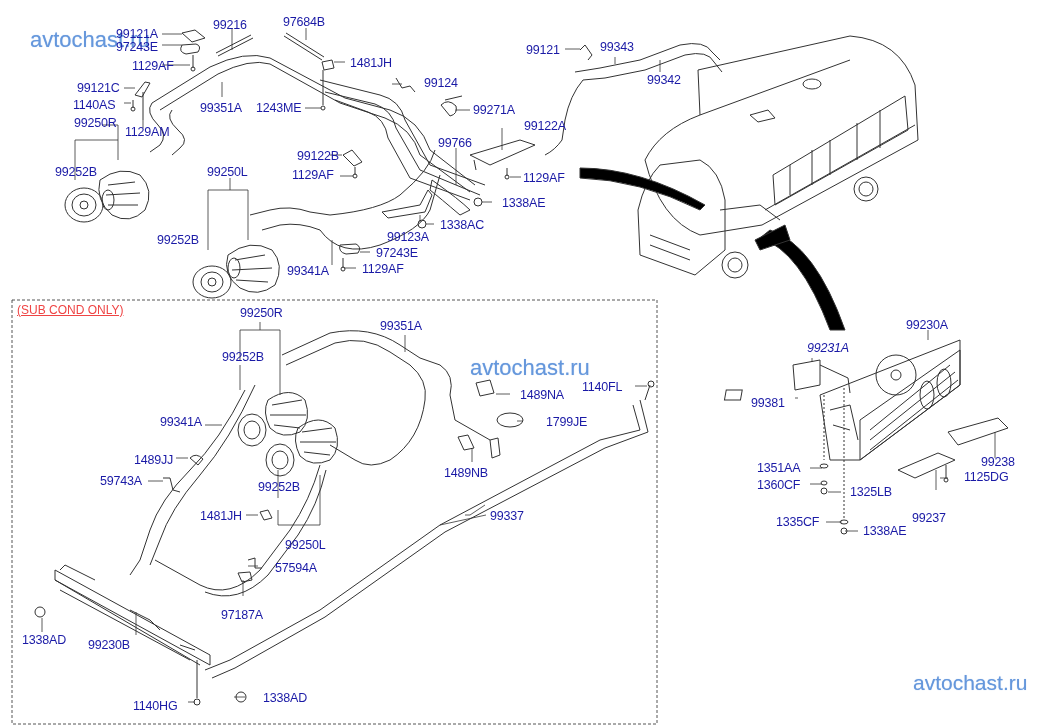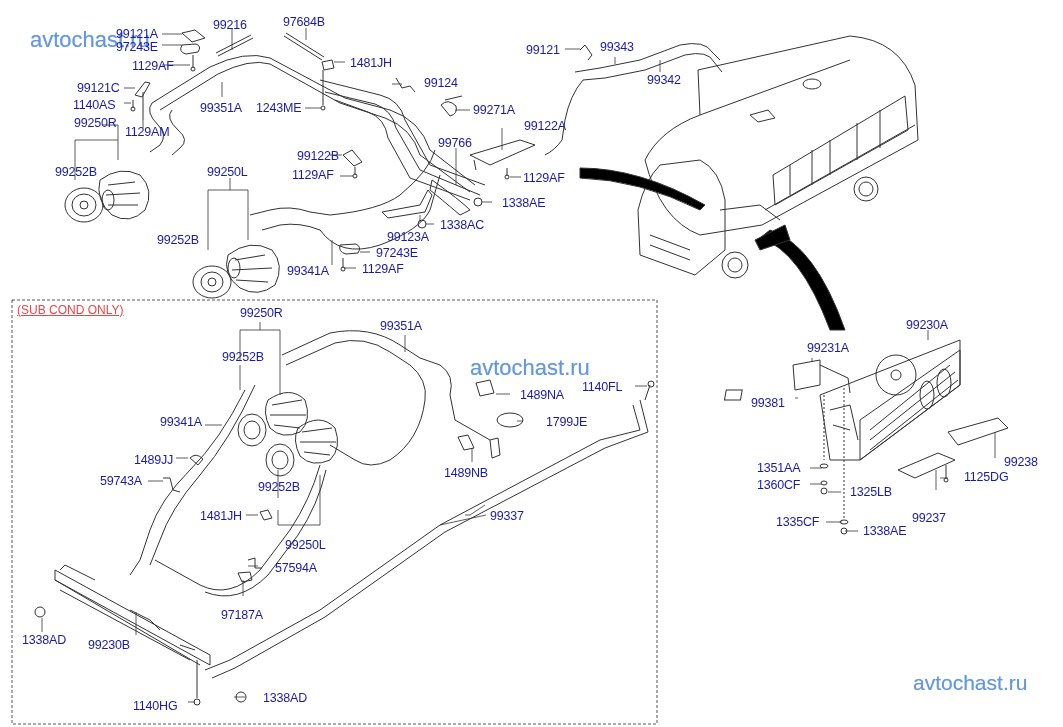--- a/index.html
+++ b/index.html
@@ -360,22 +360,22 @@
 <div class="lbl" style="left:490px;top:509px;">99337</div>
 <div class="lbl" style="left:285px;top:538px;">99250L</div>
 <div class="lbl" style="left:275px;top:561px;">57594A</div>
 <div class="lbl" style="left:221px;top:608px;">97187A</div>
 <div class="lbl" style="left:22px;top:633px;">1338AD</div>
 <div class="lbl" style="left:88px;top:638px;">99230B</div>
 <div class="lbl" style="left:133px;top:699px;">1140HG</div>
 <div class="lbl" style="left:263px;top:691px;">1338AD</div>
 
 <div class="lbl" style="left:906px;top:318px;">99230A</div>
-<div class="lbl" style="left:807px;top:341px;">99231A</div>
+<div class="lbl" style="left:807px;top:341px;font-style:italic;">99231A</div>
 <div class="lbl" style="left:751px;top:396px;">99381</div>
 <div class="lbl" style="left:757px;top:461px;">1351AA</div>
-<div class="lbl" style="left:1004px;top:455px;">99238</div>
+<div class="lbl" style="left:981px;top:455px;">99238</div>
 <div class="lbl" style="left:757px;top:478px;">1360CF</div>
 <div class="lbl" style="left:850px;top:485px;">1325LB</div>
 <div class="lbl" style="left:964px;top:470px;">1125DG</div>
 <div class="lbl" style="left:912px;top:511px;">99237</div>
 <div class="lbl" style="left:776px;top:515px;">1335CF</div>
 <div class="lbl" style="left:863px;top:524px;">1338AE</div>
 
 </body></html>

